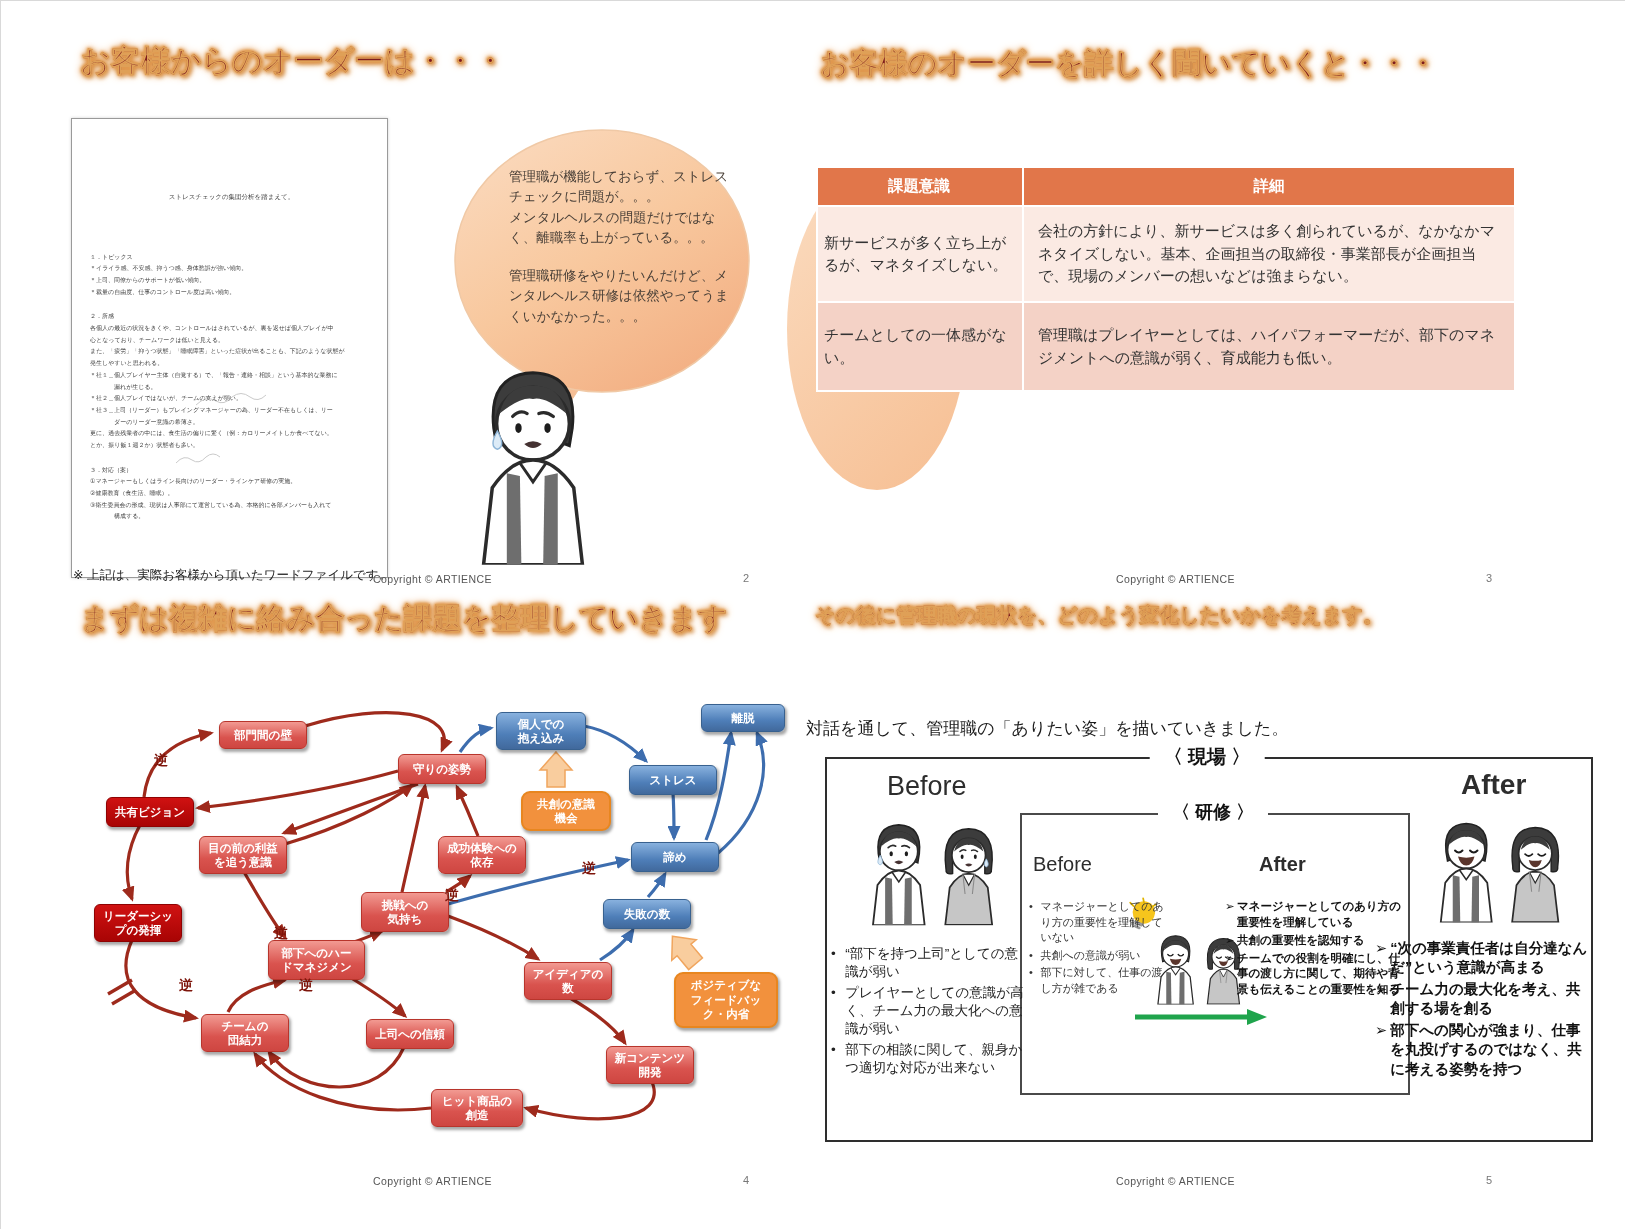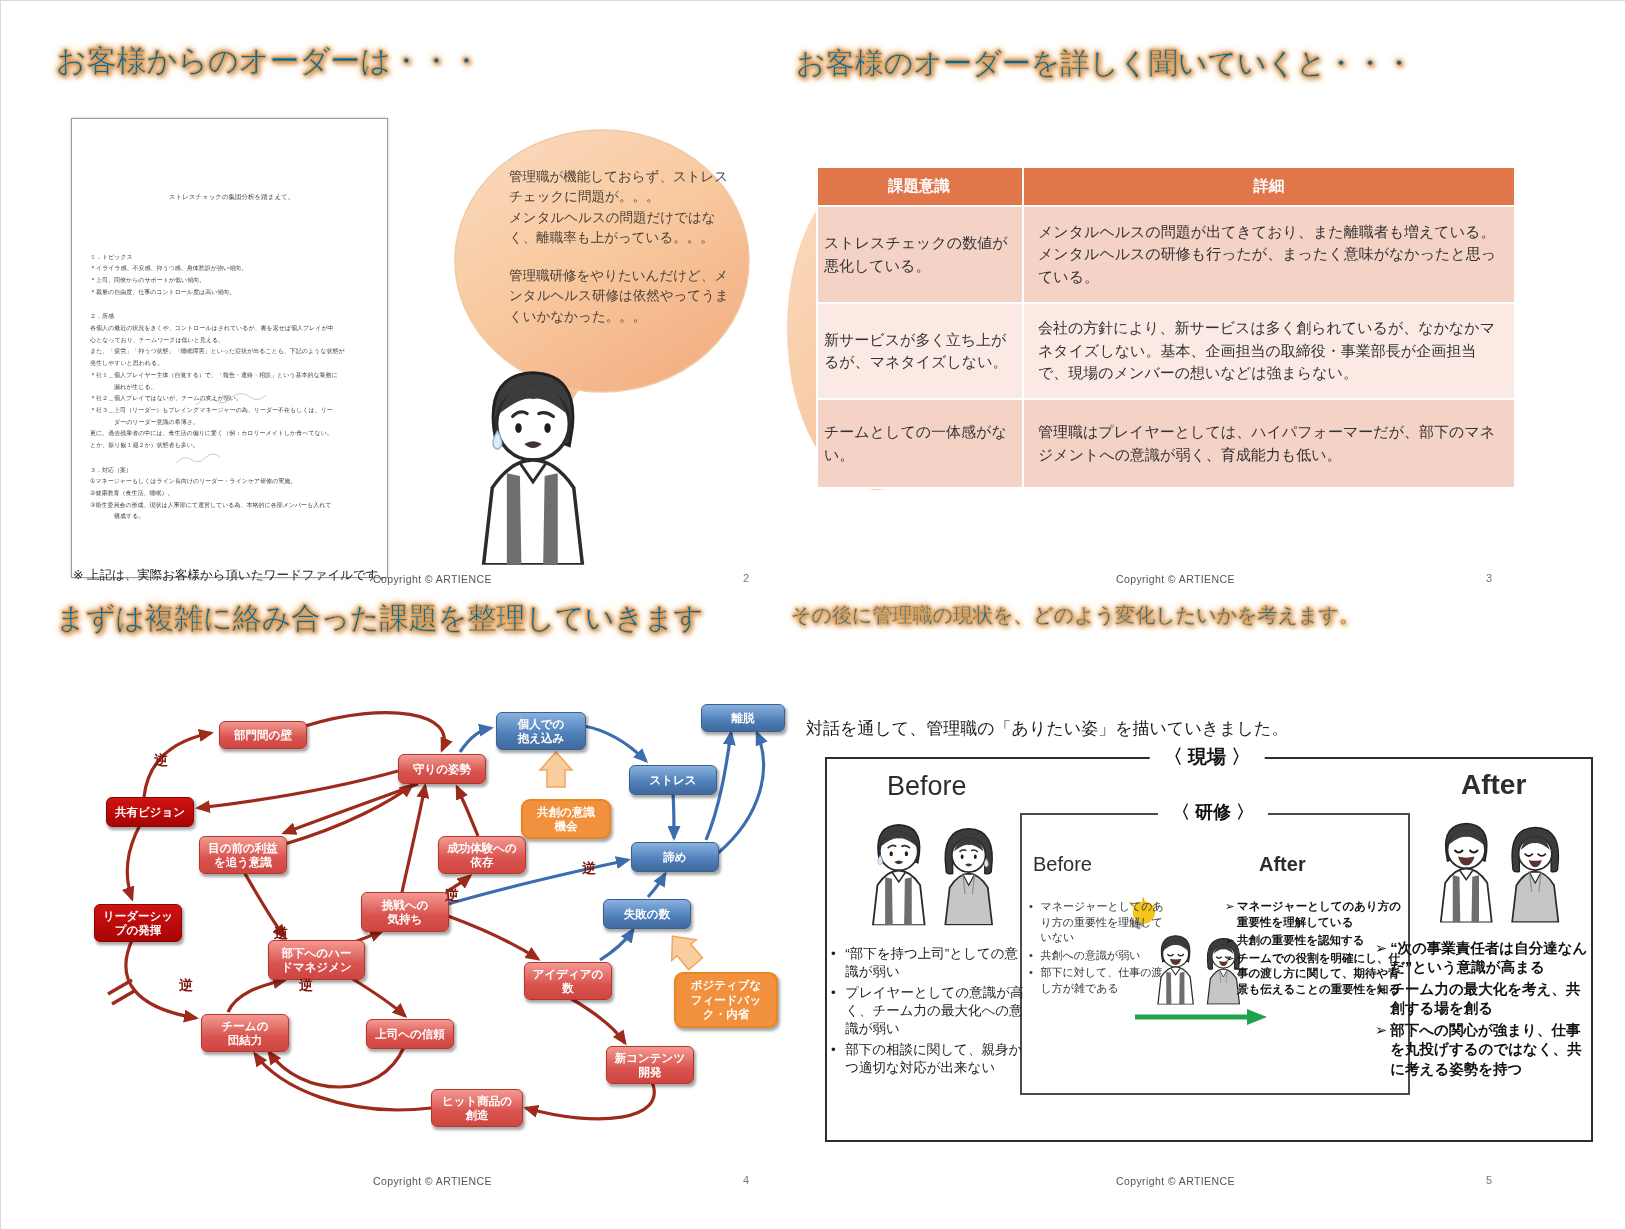--- a/index.html
+++ b/index.html
@@ -1,21 +1,22 @@
 <!DOCTYPE html>
 <html><head>
 <meta charset="utf-8">
 <style>
   html,body{margin:0;padding:0;background:#fff;}
   body{font-family:"Liberation Sans","DejaVu Sans",sans-serif;}
   #canvas{position:relative;width:1625px;height:1229px;background:#fff;border:1px solid #d9d9d9;overflow:hidden;}
 
   
-  .gtitle{position:absolute;font-weight:normal;color:#0369a1;white-space:nowrap;letter-spacing:0;
+  .gtitle{position:absolute;font-weight:bold;color:#7f1d1d;white-space:nowrap;letter-spacing:0;
     text-shadow:0 0 2px #E29B52,0 0 4px #E29B52,0 0 6px #DE9246,0 0 10px #DE9246,2px 2px 4px #C9812F,-1px -1px 3px #EDB36B;
+    margin-left:24px;
     -webkit-text-stroke:.6px #DFA057;}
   #t1{left:55px;top:40px;font-size:30px;}
   #t2{left:795px;top:43px;font-size:29px;}
   #t3{left:55px;top:598px;font-size:29px;}
   #t4{left:790px;top:601px;font-size:20px;}
 
   .copyright{position:absolute;font-size:10.5px;color:#555;letter-spacing:.4px;}
   .pageno{position:absolute;font-size:11px;color:#777;}
 
   
@@ -210,24 +211,20 @@
   <div id="crescent"></div>
 
   <table id="ordertable">
     <thead>
       <tr>
         <th class="cL">課題意識</th>
         <th class="cR">詳細</th>
       </tr>
     </thead>
     <tbody>
-        <tr class="rowA r0">
-          <td class="cL">ストレスチェックの数値が悪化している。</td>
-          <td class="cR">メンタルヘルスの問題が出てきており、また離職者も増えている。メンタルヘルスの研修も行ったが、まったく意味がなかったと思っている。</td>
-        </tr>
         <tr class="rowB r1">
           <td class="cL">新サービスが多く立ち上がるが、マネタイズしない。</td>
           <td class="cR">会社の方針により、新サービスは多く創られているが、なかなかマネタイズしない。基本、企画担当の取締役・事業部長が企画担当で、現場のメンバーの想いなどは強まらない。</td>
         </tr>
         <tr class="rowA r2">
           <td class="cL">チームとしての一体感がない。</td>
           <td class="cR">管理職はプレイヤーとしては、ハイパフォーマーだが、部下のマネジメントへの意識が弱く、育成能力も低い。</td>
         </tr>
       </tbody>
   </table>
@@ -308,21 +305,21 @@
         <div class="node k-red" style="left: 550px; top: 380px; width: 86px; height: 36px;">新コンテンツ
 開発</div>
         <div class="node k-red" style="left: 375px; top: 423px; width: 90px; height: 36px;">ヒット商品の
 創造</div>
         <div class="node k-blue" style="left: 440px; top: 46px; width: 88px; height: 36px;">個人での
 抱え込み</div>
         <div class="node k-blue" style="left: 645px; top: 38px; width: 82px; height: 26px;">離脱</div>
         <div class="node k-blue" style="left: 573px; top: 99px; width: 86px; height: 28px;">ストレス</div>
         <div class="node k-blue" style="left: 575px; top: 176px; width: 86px; height: 28px;">諦め</div>
         <div class="node k-blue" style="left: 547px; top: 233px; width: 86px; height: 28px;">失敗の数</div>
-        <div class="node k-call" style="left: 465px; top: 125px; width: 86px; height: 36px; margin-top: 8px;">共創の意識
+        <div class="node k-call" style="left: 465px; top: 125px; width: 86px; height: 36px;">共創の意識
 機会</div>
         <div class="node k-call" style="left: 618px; top: 306px; width: 100px; height: 52px;">ポジティブな
 フィードバッ
 ク・内省</div>
         <span class="gyaku" style="left: 105px; top: 95px;">逆</span>
         <span class="gyaku" style="left: 396px; top: 230px;">逆</span>
         <span class="gyaku" style="left: 533px; top: 203px;">逆</span>
         <span class="gyaku" style="left: 225px; top: 268px;">逆</span>
         <span class="gyaku" style="left: 130px; top: 320px;">逆</span>
         <span class="gyaku" style="left: 250px; top: 320px;">逆</span>

